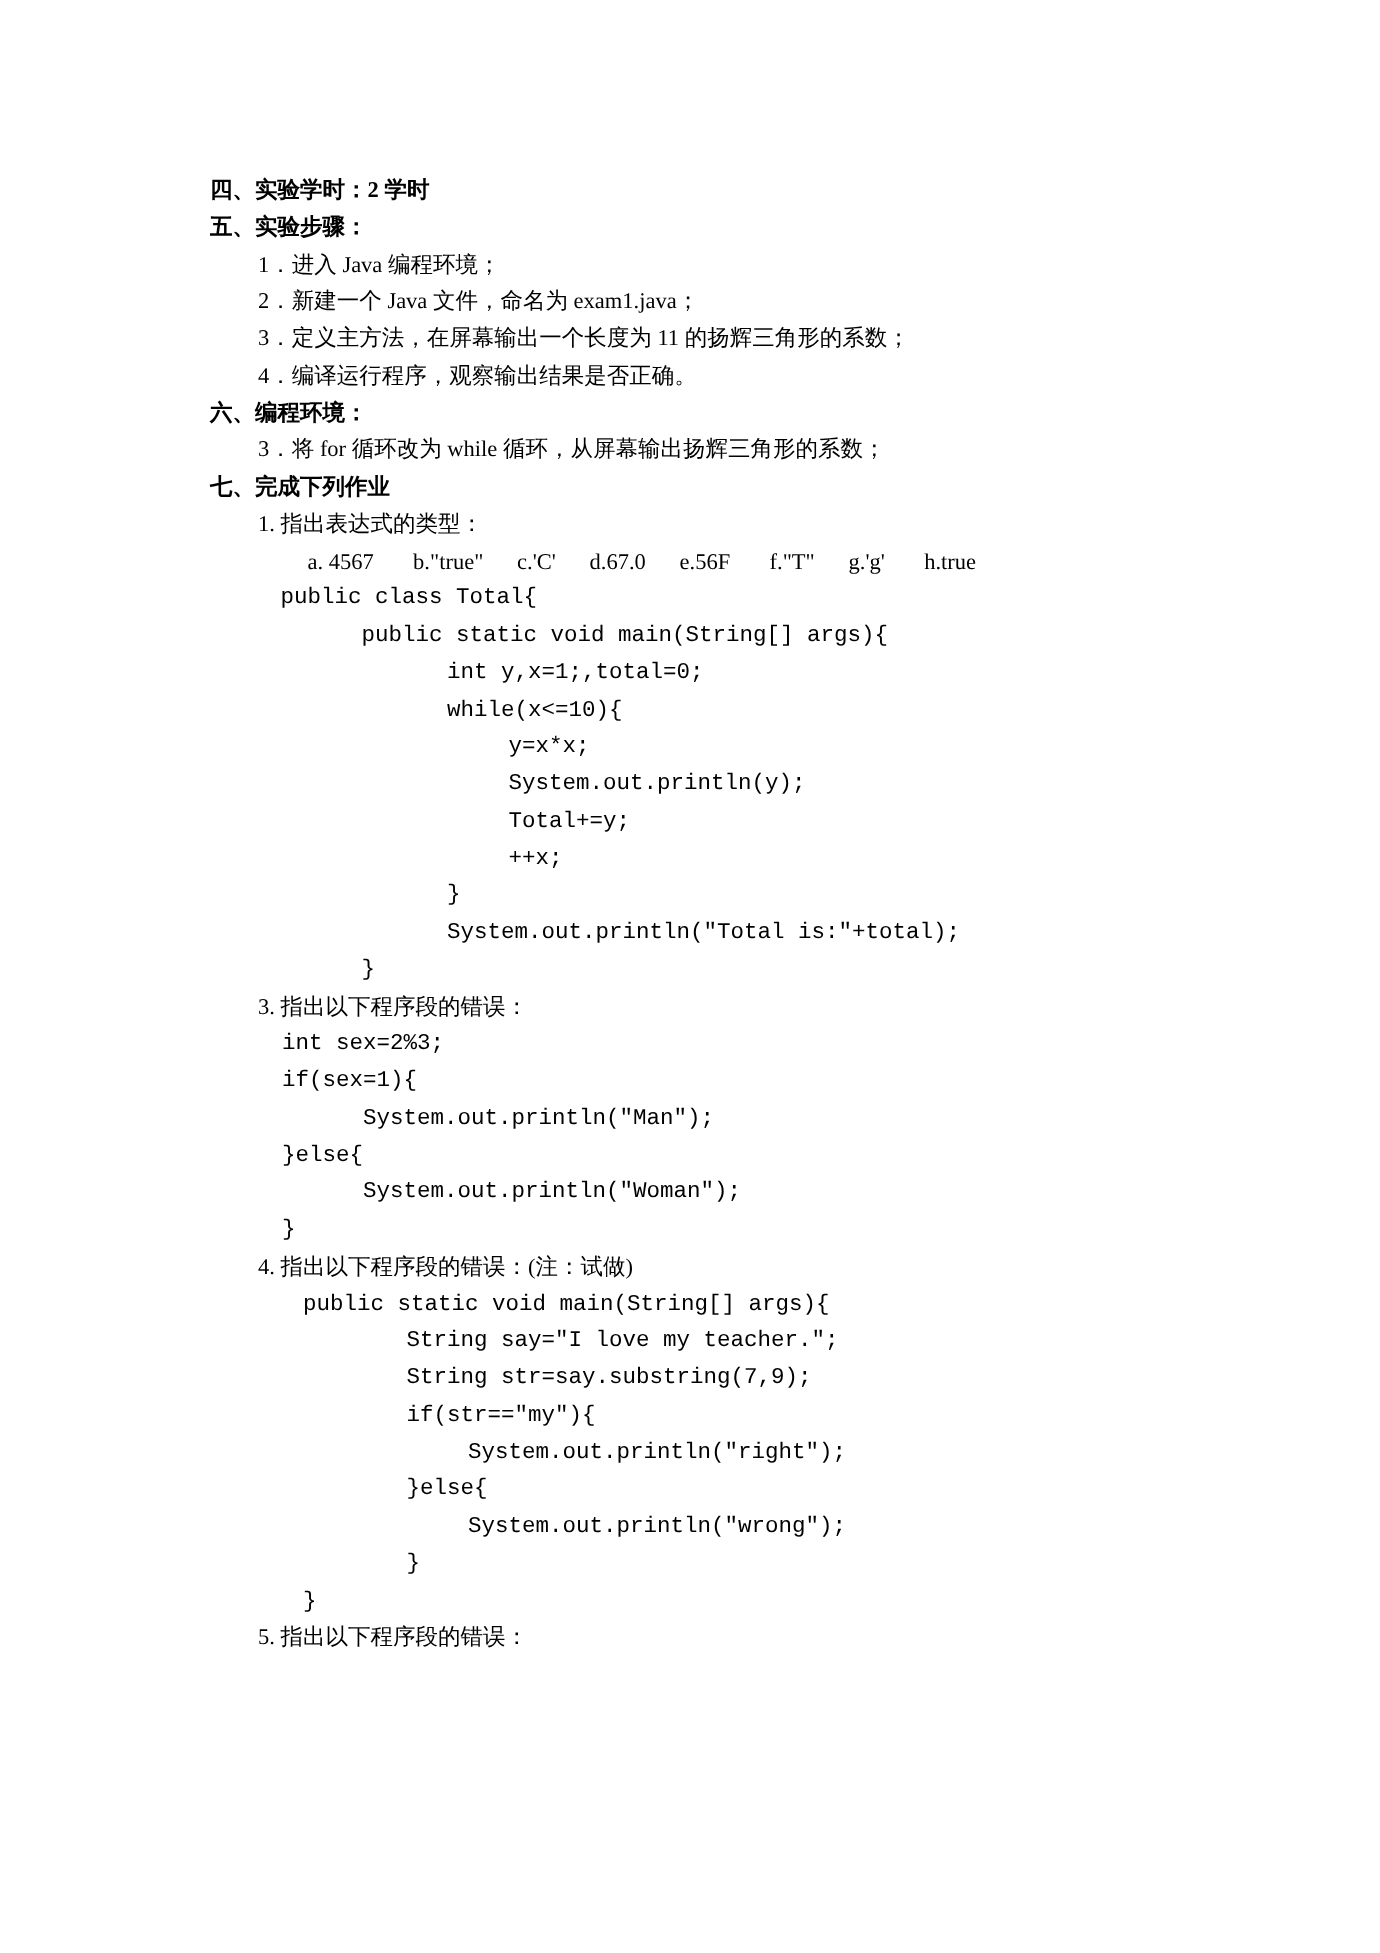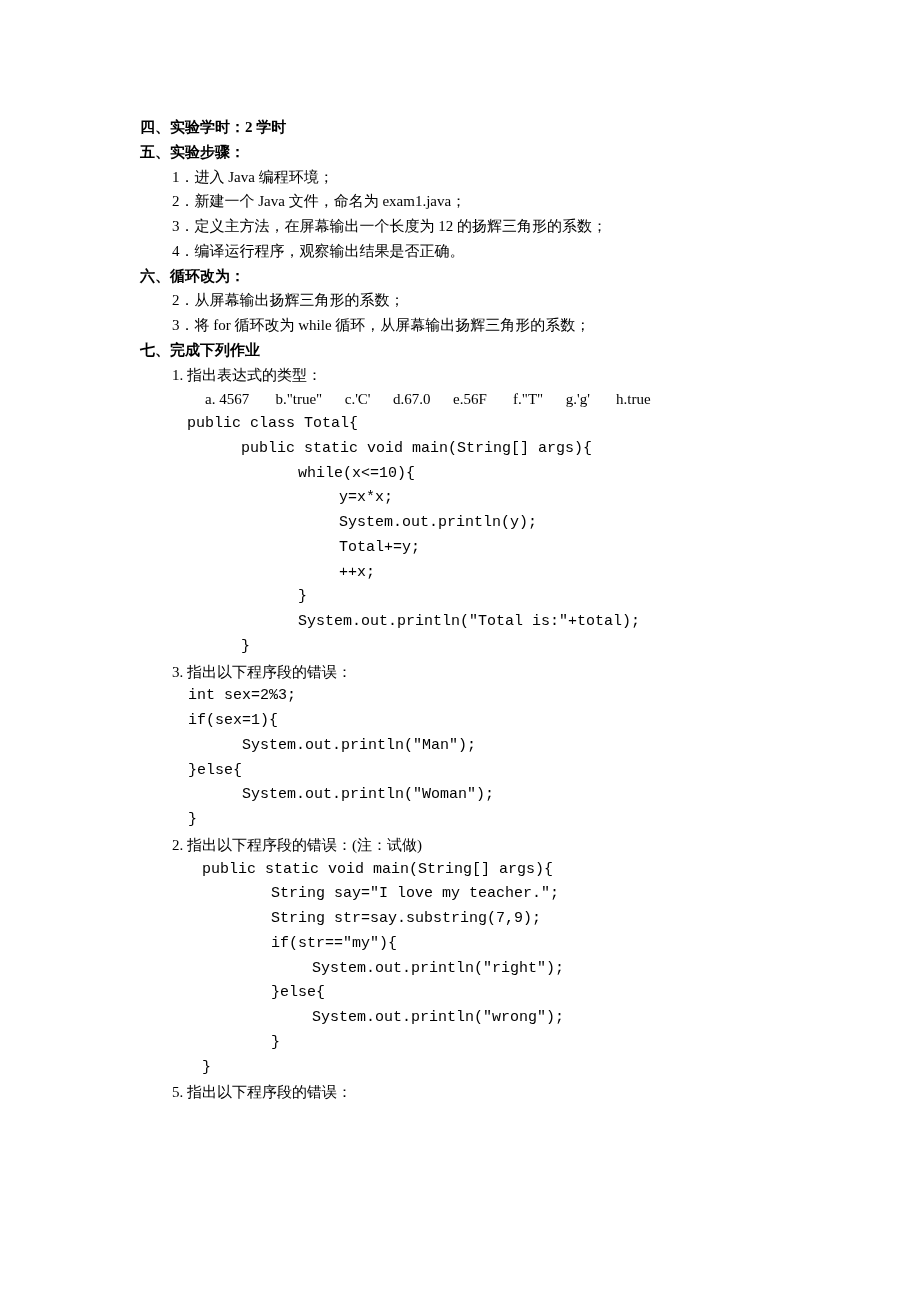--- a/index.html
+++ b/index.html
@@ -39,56 +39,56 @@
 
   <p class="sec-head">
     <span>四、</span><span>实验学时：2 学时</span>
   </p>
 
   <p class="sec-head">
     <span>五、</span><span>实验步骤：</span>
   </p>
   <p class="sp1">1．进入 Java 编程环境；</p>
   <p class="sp1">2．新建一个 Java 文件，命名为 exam1.java；</p>
-  <p class="sp1">3．定义主方法，在屏幕输出一个长度为 12 的扬辉三角形的系数；</p>
+  <p class="sp1">3．定义主方法，在屏幕输出一个长度为 11 的扬辉三角形的系数；</p>
   <p class="sp1">4．编译运行程序，观察输出结果是否正确。</p>
 
   <p class="sec-head">
-    <span>六、</span><span>循环改为：</span>
+    <span>六、</span><span>编程环境：</span>
   </p>
-  <p class="sp1">2．从屏幕输出扬辉三角形的系数；</p>
   <p class="sp1">3．将 for 循环改为 while 循环，从屏幕输出扬辉三角形的系数；</p>
 
   <p class="sec-head">
     <span>七、</span><span>完成下列作业</span>
   </p>
 
   <p class="sp1">1.    指出表达式的类型：</p>
   <p class="sp3 row">a. 4567       b."true"      c.'C'      d.67.0      e.56F       f."T"      g.'g'       h.true</p>
 
   <p class="sp2 code row">public class Total{</p>
   <p class="sp3 code row">    public static void main(String[] args){</p>
+  <p class="sp4 code row">        int y,x=1;,total=0;</p>
   <p class="sp4 code row">        while(x&lt;=10){</p>
   <p class="sp5 code row">           y=x*x;</p>
   <p class="sp5 code row">           System.out.println(y);</p>
   <p class="sp5 code row">           Total+=y;</p>
   <p class="sp5 code row">           ++x;</p>
   <p class="sp4 code row">        }</p>
   <p class="sp4 code row">        System.out.println("Total is:"+total);</p>
   <p class="sp3 code row">    }</p>
 
   <p class="sp1">3.    指出以下程序段的错误：</p>
   <p class="sp6 code row">int sex=2%3;</p>
   <p class="sp6 code row">if(sex=1){</p>
   <p class="sp6 code row">      System.out.println("Man");</p>
   <p class="sp6 code row">}else{</p>
   <p class="sp6 code row">      System.out.println("Woman");</p>
   <p class="sp6 code row">}</p>
 
-  <p class="sp1">2.    指出以下程序段的错误：(注：试做)</p>
+  <p class="sp1">4.    指出以下程序段的错误：(注：试做)</p>
   <p class="sp7 code row">public static void main(String[] args){</p>
   <p class="sp4 code row">     String say="I love my teacher.";</p>
   <p class="sp4 code row">     String str=say.substring(7,9);</p>
   <p class="sp4 code row">     if(str=="my"){</p>
   <p class="sp5 code row">        System.out.println("right");</p>
   <p class="sp4 code row">     }else{</p>
   <p class="sp5 code row">        System.out.println("wrong");</p>
   <p class="sp4 code row">     }</p>
   <p class="sp7 code row">}</p>
 

